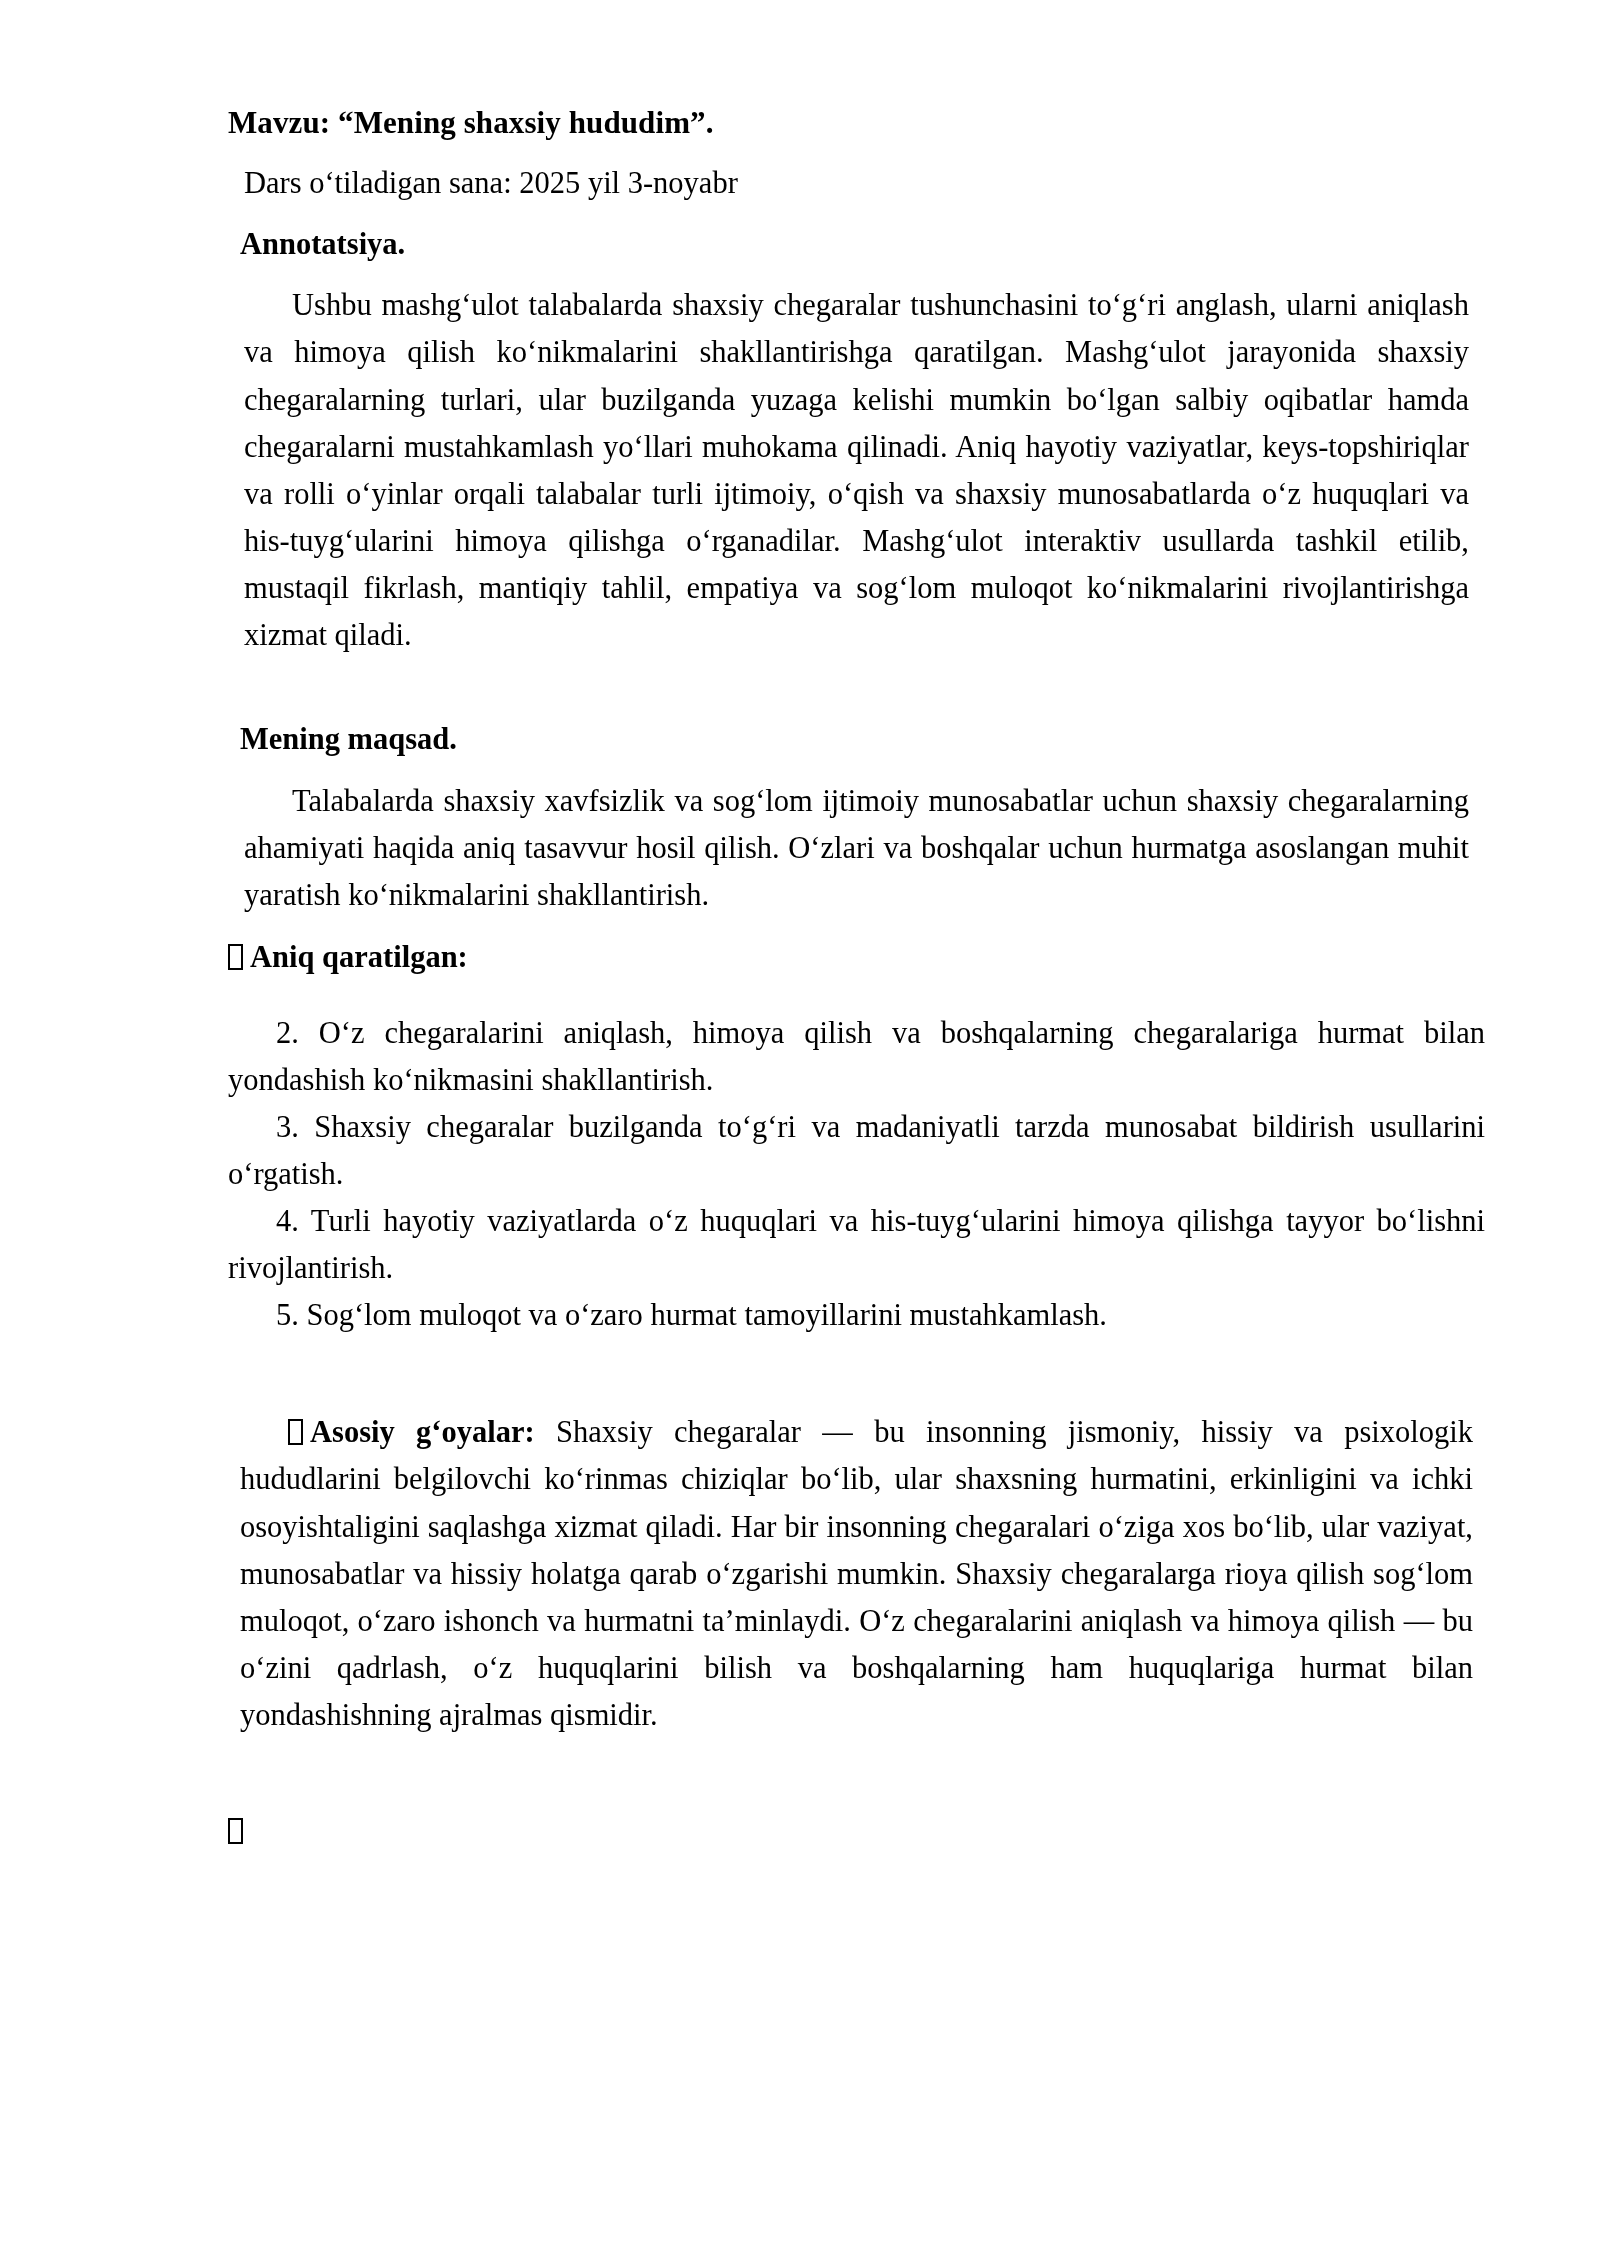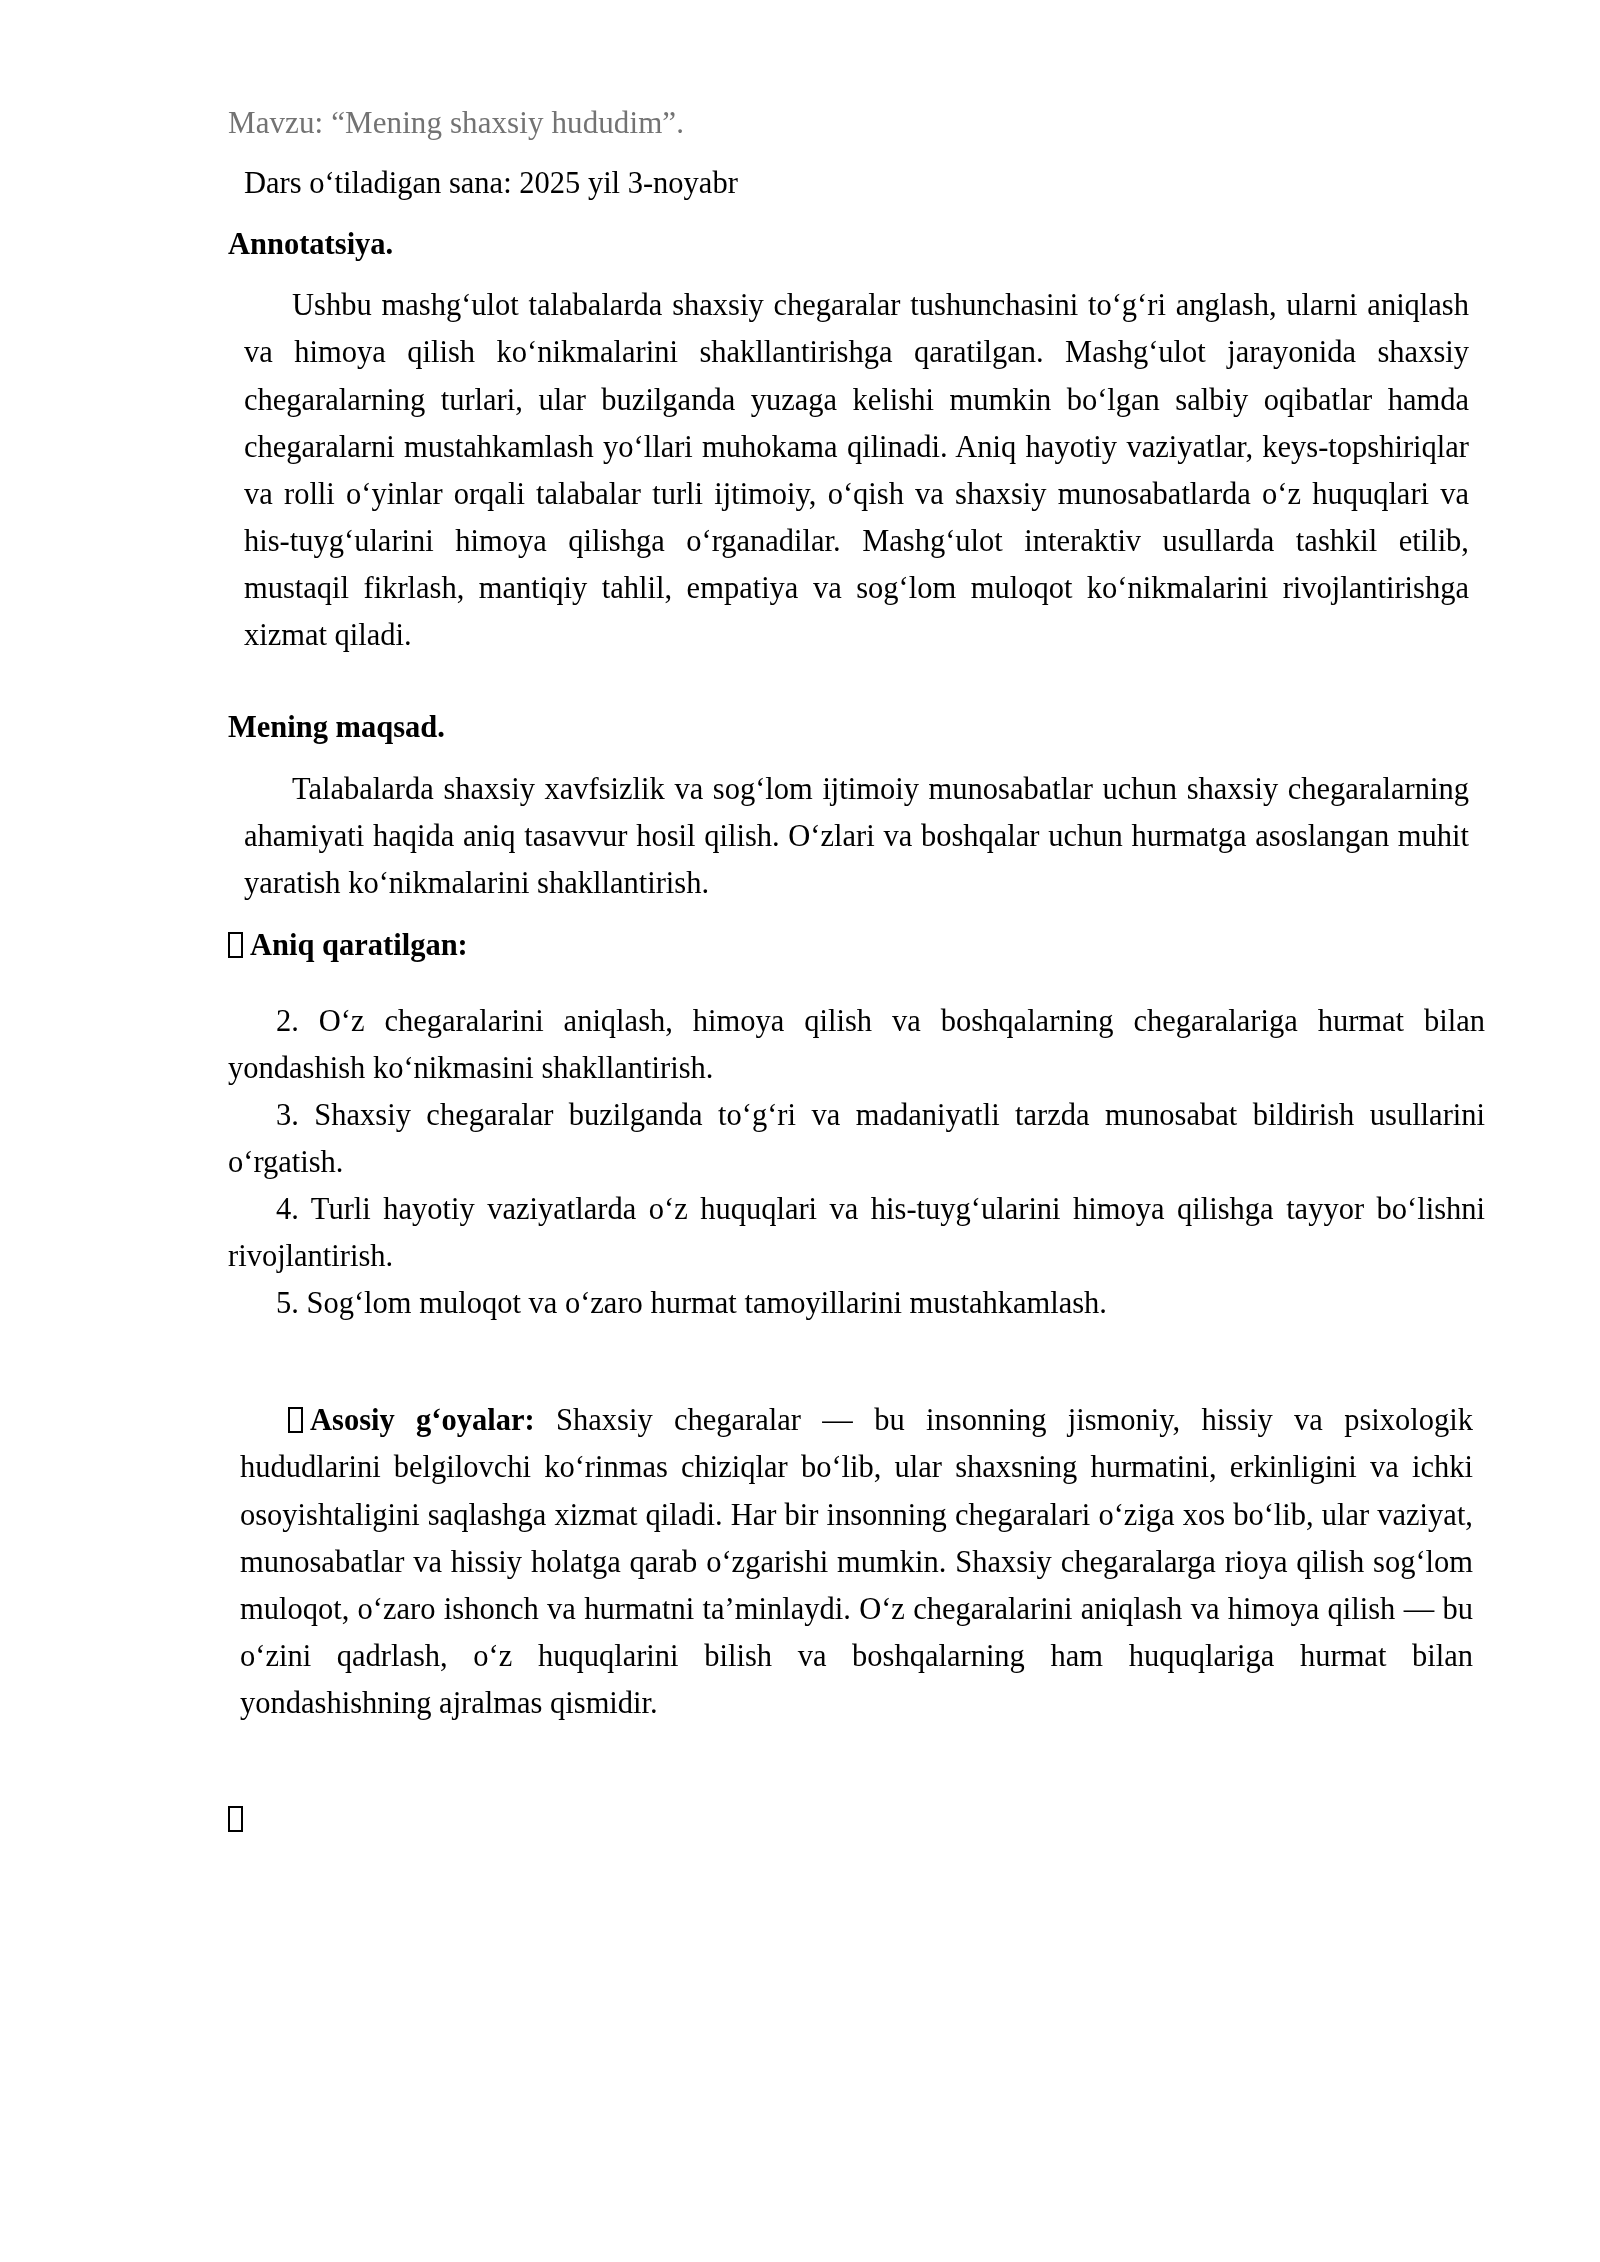--- a/index.html
+++ b/index.html
@@ -24,39 +24,39 @@
     box-sizing: border-box;
     padding: 100px 115px 0 228px;
   }
 
   .content {
     width: 1257px;   
   }
 
   .doc-title {
     font-size: 31px;
-    font-weight: normal;
-    color: #737373;
+    font-weight: bold;
+    color: #000000;
     line-height: 1.46;
     margin: 0;
     letter-spacing: 0.1px;
   }
 
   .subline {
     font-size: 30.5px;
     font-weight: normal;
     line-height: 1.46;
     margin: 16px;
   }
 
   .heading {
     font-size: 30.5px;
     font-weight: bold;
     line-height: 1.46;
-    margin: 0;
+    margin: 12px;
   }
 
   .para {
     font-size: 30.5px;
     line-height: 1.545;
     margin: 16px;
     text-align: justify;
     text-justify: inter-word;
     text-indent: 48px;
     hyphens: none;

